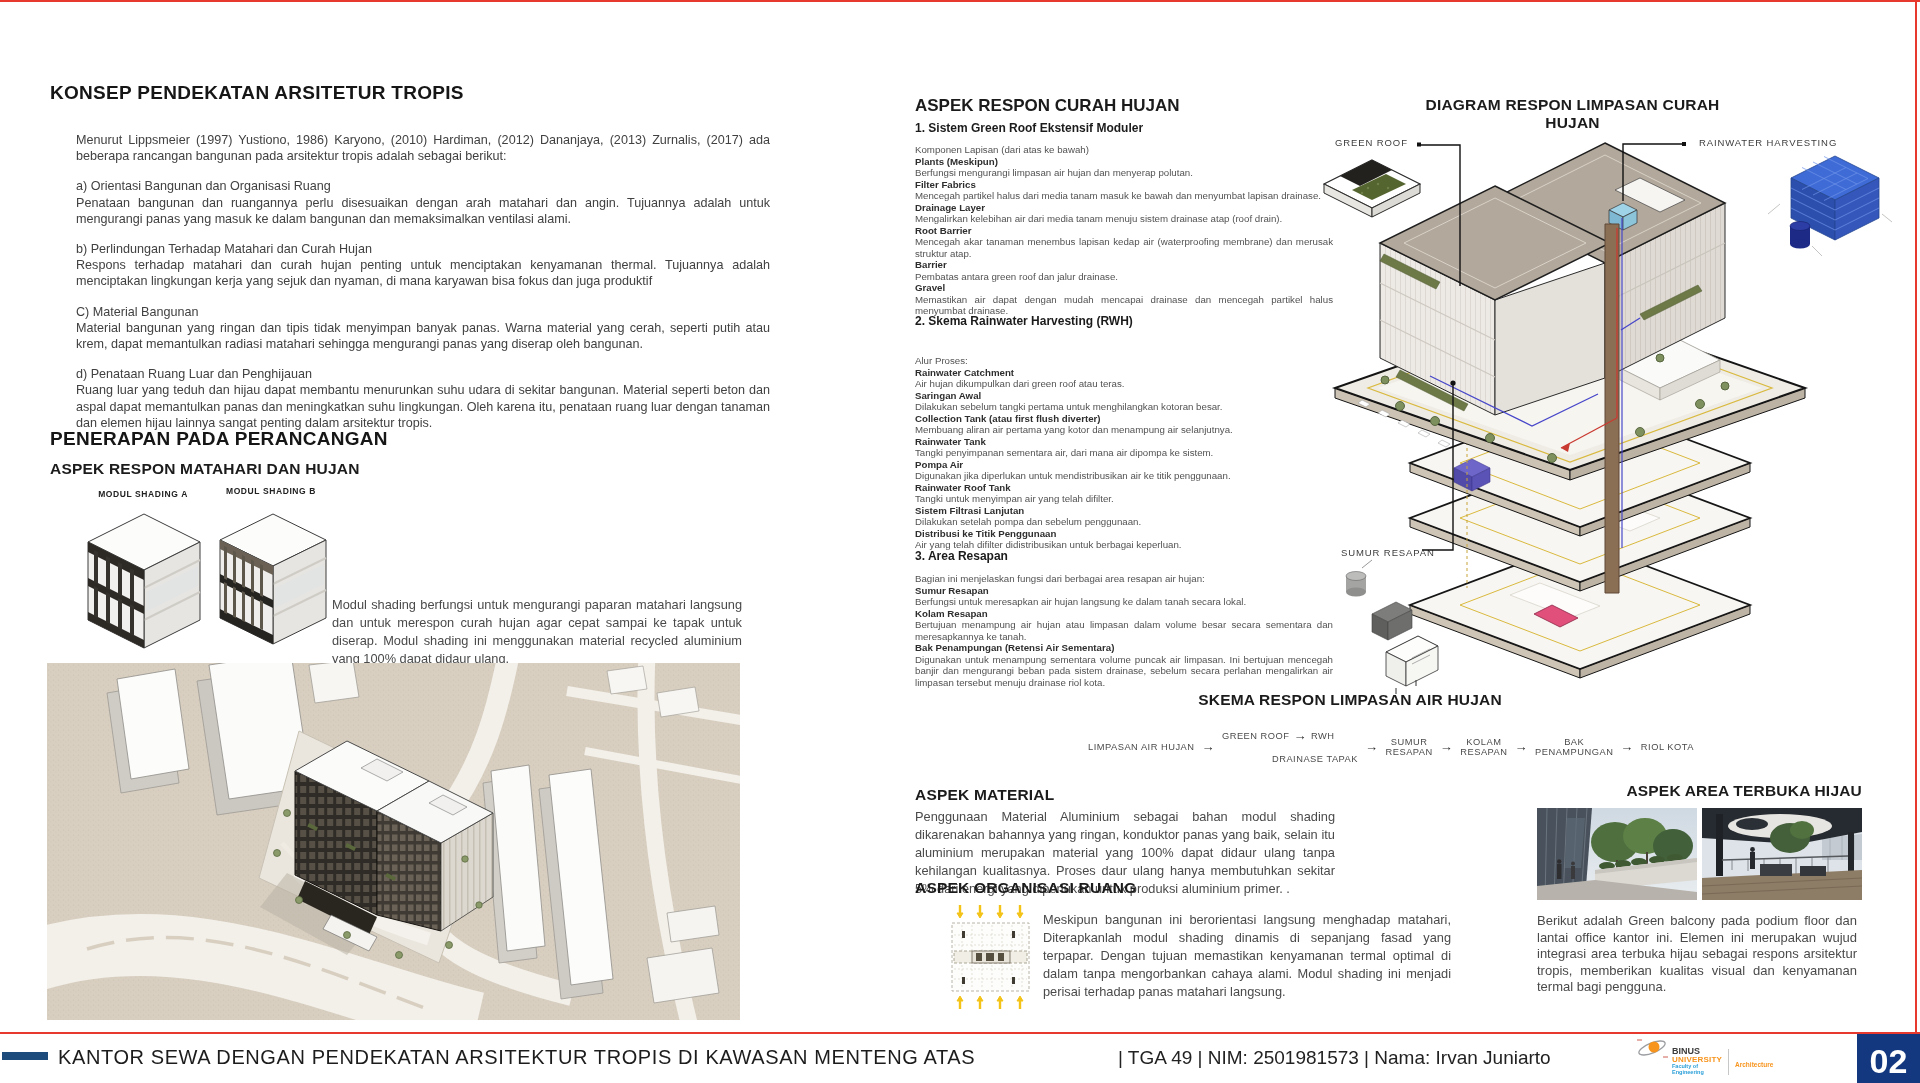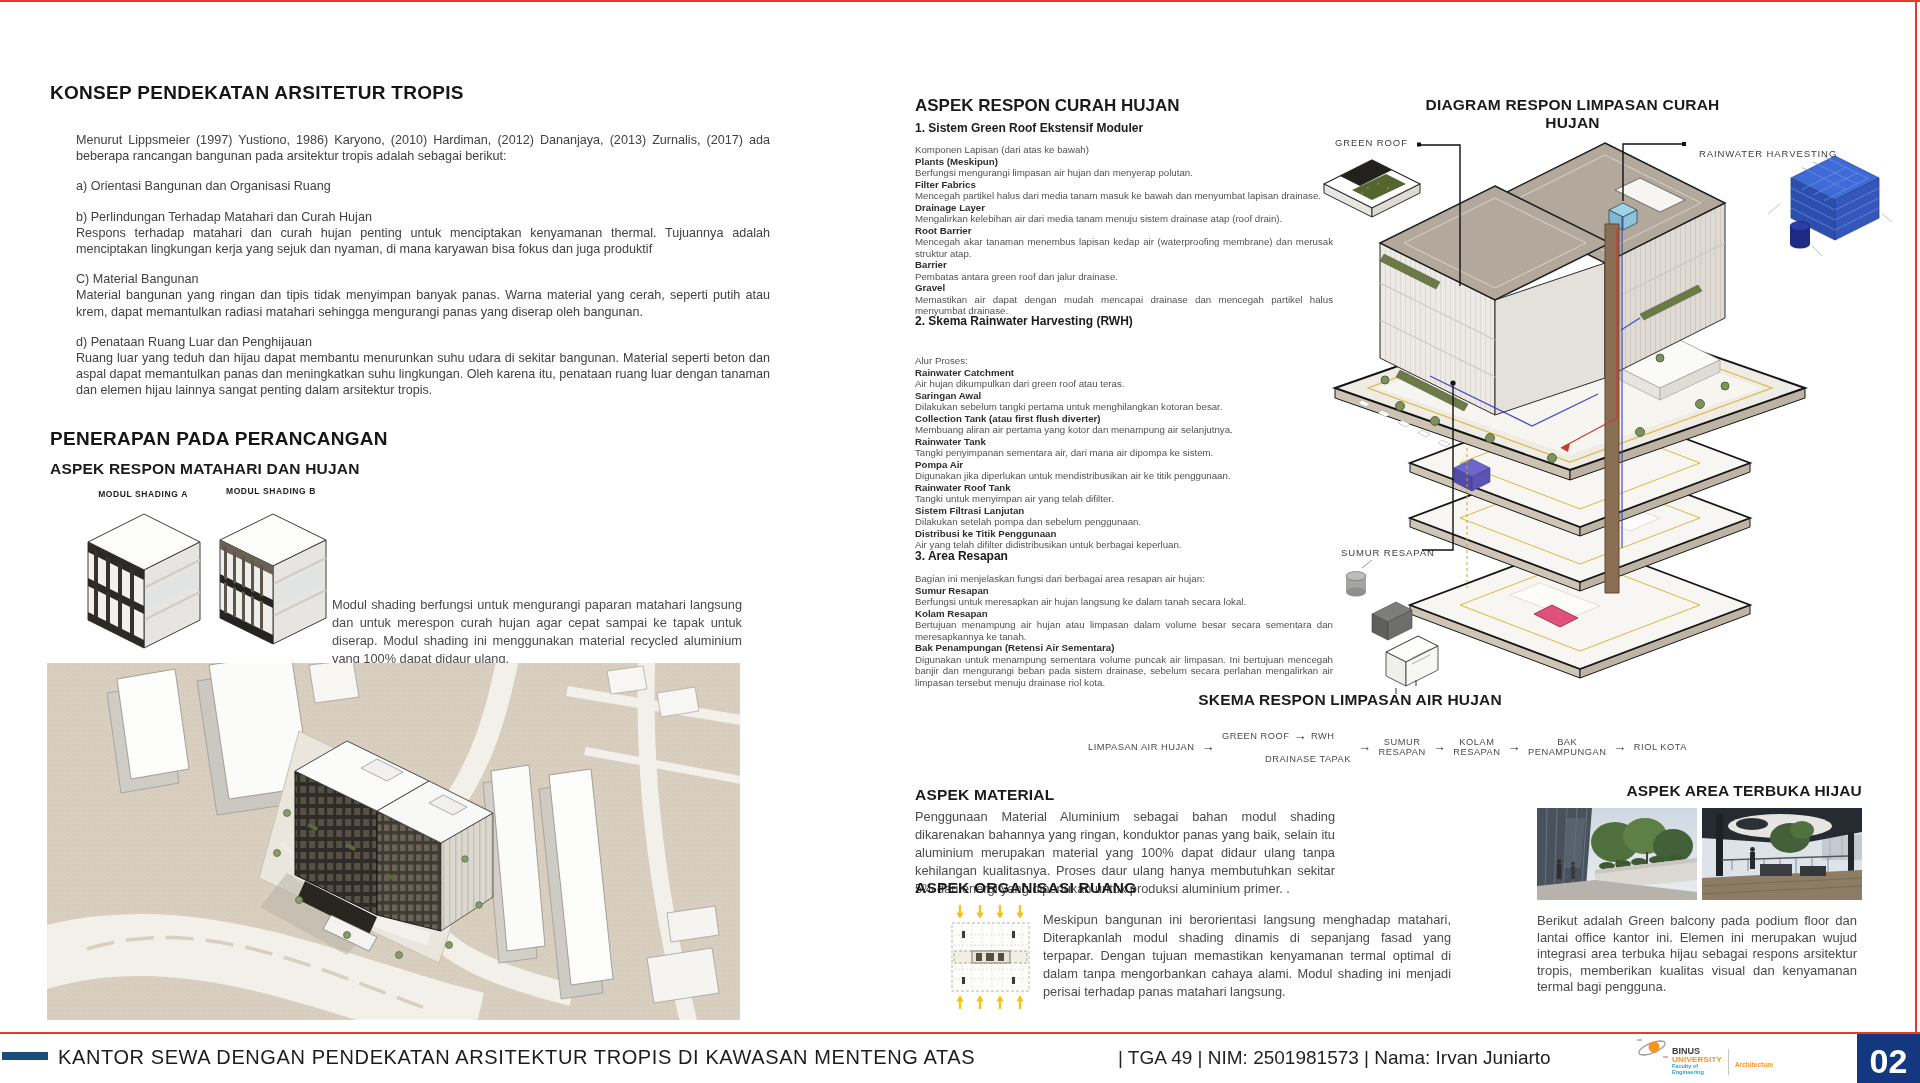--- a/index.html
+++ b/index.html
@@ -17,21 +17,21 @@
   .mc .term{display:block;font-weight:700;color:#2e2e2e;}
   .mc .desc{display:block;}
   .mc .intro{display:block;}
   .modul-label{font-size:8.5px;font-weight:700;letter-spacing:.6px;color:#222;text-align:center;}
   .diag-label{font-size:9.5px;letter-spacing:.9px;color:#3c3c3c;font-weight:500;white-space:nowrap;}
   .flow{display:flex;align-items:center;gap:7px;font-size:9.3px;letter-spacing:.5px;color:#4a4a4a;white-space:nowrap;}
   .flow .fnode2{display:flex;flex-direction:column;align-items:center;line-height:10.5px;}
   .farrow{font-weight:700;font-size:13px;color:#2d2d2d;line-height:10px;}
   .fbranch{display:flex;flex-direction:column;gap:13px;align-items:flex-start;}
   .fbrow{display:flex;align-items:center;gap:4px;}
-  .fbranch .bottom{margin-left:13px;padding-left:30px;}
+  .fbranch .bottom{margin-left:20px;padding-left:30px;}
   .footer-title{font-size:20px;color:#1c1c1c;letter-spacing:.6px;white-space:nowrap;}
   .footer-info{font-size:19px;color:#222;white-space:nowrap;}
   .page-box{background:#14387f;color:#fff;display:flex;align-items:center;justify-content:center;
             font-size:34px;font-weight:700;}
   .redline{background:#e8392e;}
   .binus-text{display:flex;flex-direction:column;line-height:1.02;}
   .binus-name{font-size:9px;font-weight:700;color:#3c3c3b;}
   .binus-univ{font-size:8px;font-weight:700;color:#f7941d;letter-spacing:.2px;}
   .binus-fac{font-size:5.5px;color:#2a9fd8;font-weight:700;}
   .binus-arch{font-size:6.5px;color:#f7941d;font-weight:700;}
@@ -45,20 +45,21 @@
 
   <div class="abs redline" style="left:0;top:0;width:1920px;height:2px;"></div>
   <div class="abs redline" style="left:1915px;top:0;width:2px;height:1032px;"></div>
 
   <div class="abs h-xl" style="left:50px;top:82px;">KONSEP PENDEKATAN ARSITETUR TROPIS</div>
 
   <div class="abs body-l" style="left:52px;top:132px;width:694px;">
     <div class="blk">Menurut Lippsmeier (1997) Yustiono, 1986) Karyono, (2010) Hardiman, (2012) Dananjaya, (2013) Zurnalis, (2017) ada beberapa rancangan bangunan pada arsitektur tropis adalah sebagai berikut:</div>
     <div class="blk">
       <span style="display:block;">a) Orientasi Bangunan dan Organisasi Ruang</span>
+      <span style="display:block;">Penataan bangunan dan ruangannya perlu disesuaikan dengan arah matahari dan angin. Tujuannya adalah untuk mengurangi panas yang masuk ke dalam bangunan dan memaksimalkan ventilasi alami.</span>
     </div>
     <div class="blk">
       <span style="display:block;">b) Perlindungan Terhadap Matahari dan Curah Hujan</span>
       <span style="display:block;">Respons terhadap matahari dan curah hujan penting untuk menciptakan kenyamanan thermal. Tujuannya adalah menciptakan lingkungan kerja yang sejuk dan nyaman, di mana karyawan bisa fokus dan juga produktif</span>
     </div>
     <div class="blk">
       <span style="display:block;">C) Material Bangunan</span>
       <span style="display:block;">Material bangunan yang ringan dan tipis tidak menyimpan banyak panas. Warna material yang cerah, seperti putih atau krem, dapat memantulkan radiasi matahari sehingga mengurangi panas yang diserap oleh bangunan.</span>
     </div>
     <div class="blk">
@@ -328,21 +329,21 @@
       <polygon points="69,100 75,100 72,95"></polygon>
         <line x1="72" y1="100" x2="72" y2="108" stroke-width="2.4"></line>
     </g>
   </svg>
 
   <div class="abs body-m" style="left:1043px;top:911px;width:408px;">Meskipun bangunan ini berorientasi langsung menghadap matahari, Diterapkanlah modul shading dinamis di sepanjang fasad yang terpapar. Dengan tujuan memastikan kenyamanan termal optimal di dalam tanpa mengorbankan cahaya alami. Modul shading ini menjadi perisai terhadap panas matahari langsung.</div>
 
   <div class="abs h-l" style="left:1400px;top:96px;width:345px;text-align:center;">DIAGRAM RESPON LIMPASAN CURAH HUJAN</div>
 
   <div class="abs diag-label" style="left:1335px;top:137px;">GREEN ROOF</div>
-  <div class="abs diag-label" style="left:1689px;top:148px;padding-left:10px;">RAINWATER HARVESTING</div>
+  <div class="abs diag-label" style="left:1689px;top:137px;padding-left:10px;">RAINWATER HARVESTING</div>
   <div class="abs diag-label" style="left:1341px;top:547px;">SUMUR RESAPAN</div>
 
   <svg class="abs" style="left:1100px;top:118px;" width="820" height="578" viewBox="0 0 820 578">
     <defs>
       <pattern id="pwall" width="5" height="5" patternUnits="userSpaceOnUse">
         <rect width="5" height="5" fill="#edeae5"></rect>
           <rect width="1" height="5" fill="#ddd8d1"></rect>
       </pattern>
       <pattern id="pwall2" width="5" height="5" patternUnits="userSpaceOnUse">
         <rect width="5" height="5" fill="#dfdbd4"></rect>

